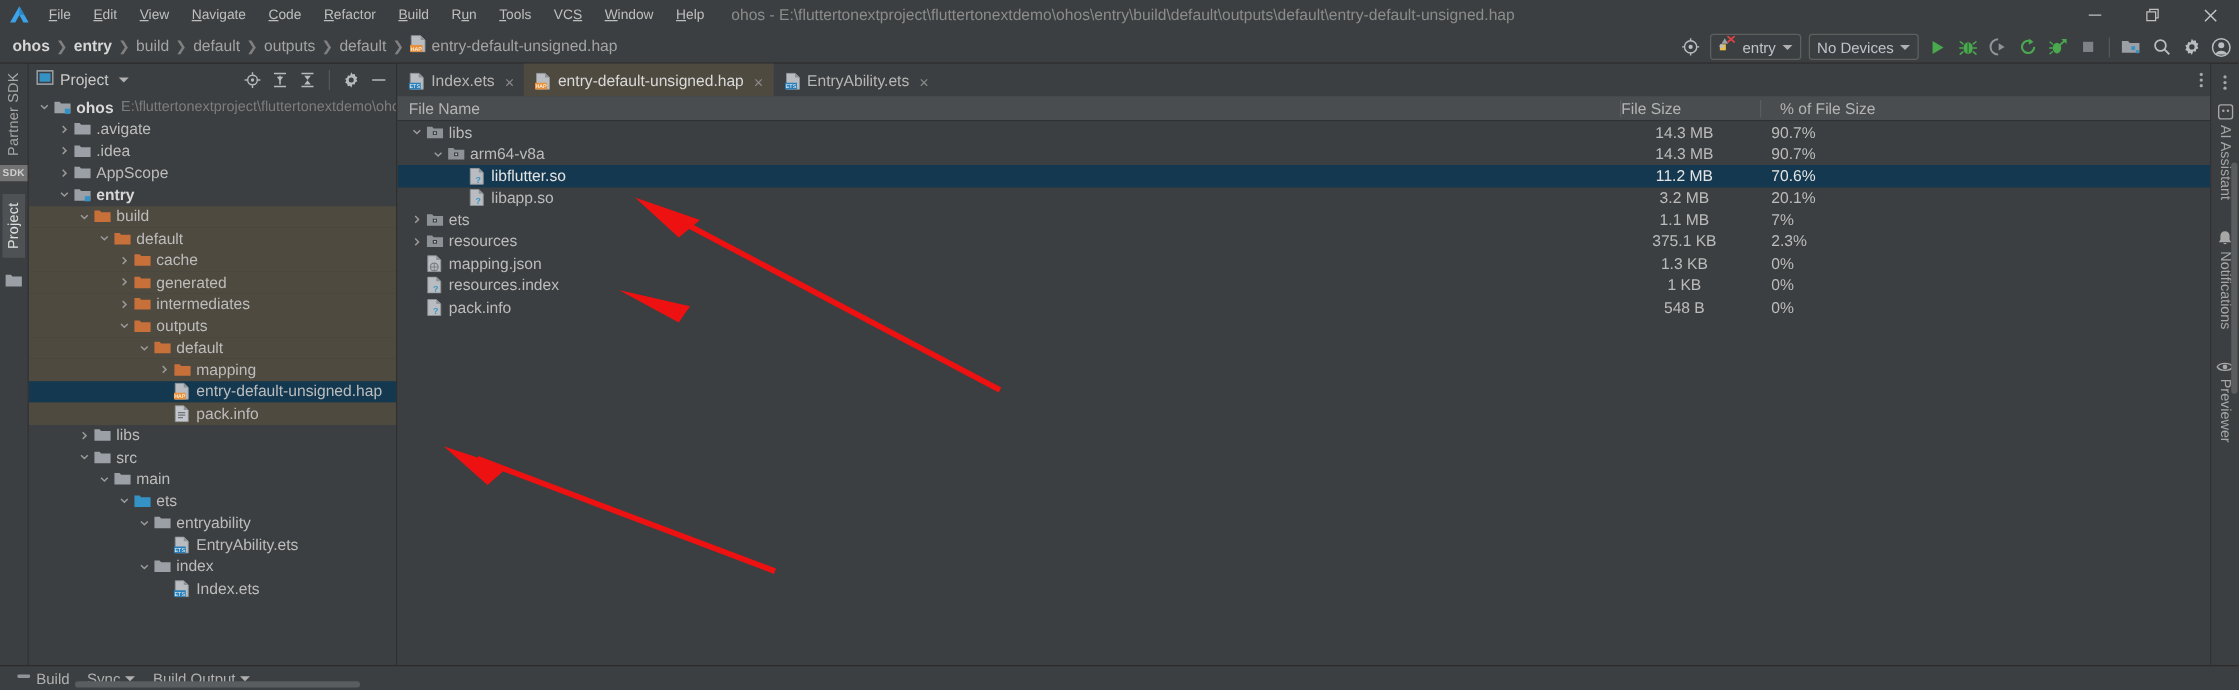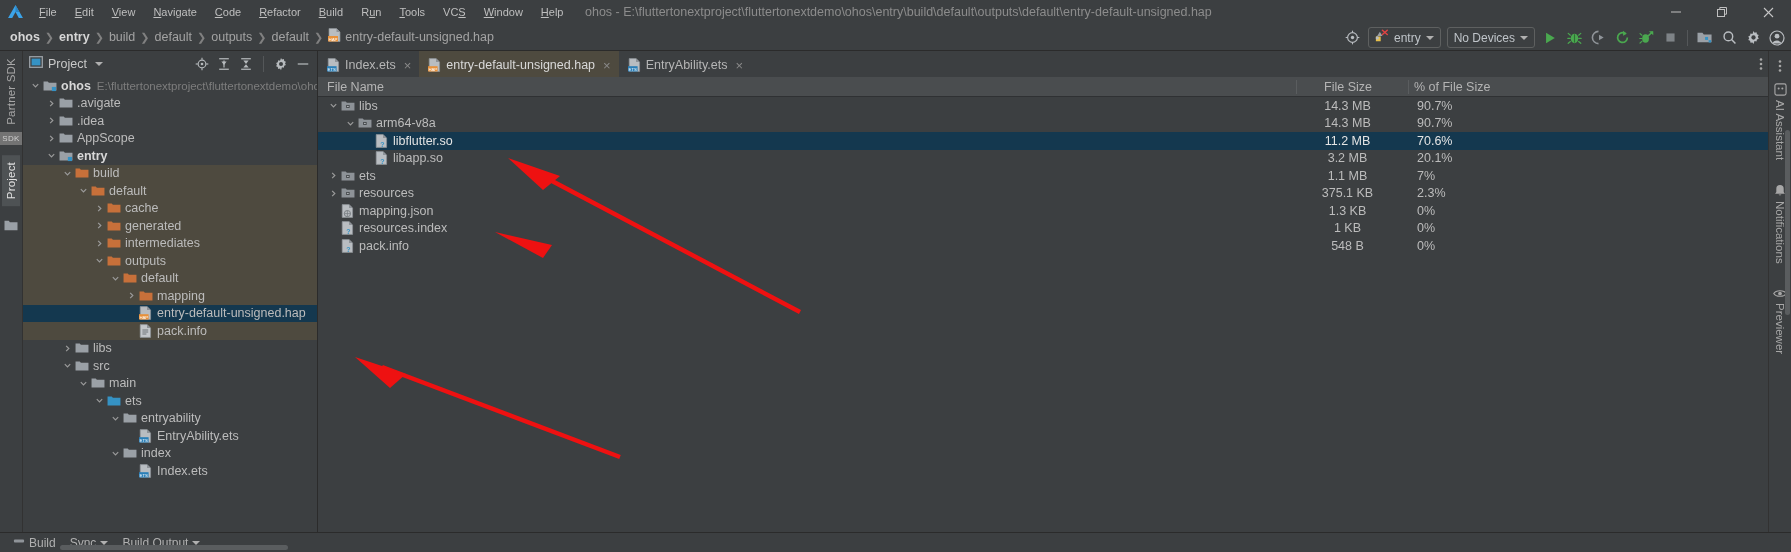--- a/index.html
+++ b/index.html
@@ -110,22 +110,22 @@
   .tab.active { background: #4e4a3f; color: #d9d9d9; border-top-color: #4e4a3f; }
   .tab .x { color:#8a8a8a; font-size: 13px; margin-left: 3px; line-height: 1; }
   .tabs-right { margin-left:auto; display:flex; align-items:center; padding-right:5px; }
 
   .table-wrap { flex: 1 1 auto; background: #3c3f41; display: flex; flex-direction: column; min-height: 0; position: relative; }
   .thead {
     height: 20px; flex: 0 0 20px; display: flex; align-items: center; background: #4a4d4f;
     border-bottom: 1px solid #2f3133; font-size: 12.5px; color: #b4b4b4;
   }
   .th-name { flex: 1 1 auto; padding-left: 9px; }
-  .th-size { width: 112px; flex: 0 0 112px; text-align: center; padding-right: 9px; border-left: 1px solid #5a5d5f; }
-  .th-pct  { width: 360px; flex: 0 0 360px; padding-left: 5px; border-left: 1px solid #5a5d5f; }
+  .th-size { width: 112px; flex: 0 0 112px; text-align: left; padding-right: 9px; border-left: 1px solid #5a5d5f; }
+  .th-pct  { width: 360px; flex: 0 0 360px; padding-left: 15px; border-left: 1px solid #5a5d5f; }
 
   .tbody { flex: 1 1 auto; overflow: hidden; }
   .row { height: 17.5px; display: flex; align-items: center; font-size: 12.5px; color: #bcbcbc; }
   .row.sel { background: #14384f; color: #e4e4e4; }
   .c-name { flex: 1 1 auto; display: flex; align-items: center; white-space: nowrap; overflow: hidden; }
   .c-size { width: 112px; flex: 0 0 112px; text-align: center; padding-right: 9px; }
   .c-pct  { width: 360px; flex: 0 0 360px; padding-left: 9px; }
 
   
   .rail-right {
@@ -331,21 +331,21 @@
           <path d="M3.3 13.6 a4.9 4.2 0 0 1 9.4 0" fill="#b9bdc1"></path>
         </svg>
       </div>
     </div>
   </div>
 
   <div class="body-row">
 
     <div class="rail-left">
       <div class="rail-tab rot180">Partner SDK</div>
-      <div style="background:#737373;color:#cfcfcf;font-size:8px;padding:2px 2px;letter-spacing:.3px;">SDK</div>
+      <div style="background:#737373;color:#cfcfcf;font-size:8px;padding:2px 2px;letter-spacing:.3px;font-weight:bold;">SDK</div>
       <div class="rail-tab rot180 active" style="margin-top:10px;">Project</div>
       <div style="margin-top:12px;">
         <svg width="14" height="13" viewBox="0 0 15 14">
           <path d="M0.5 2 h4.6 l1.2 1.5 h8.2 V12 H0.5 Z" fill="#9aa0a6"></path>
         </svg>
       </div>
     </div>
 
     <div class="proj-panel">
       <div class="proj-head">

